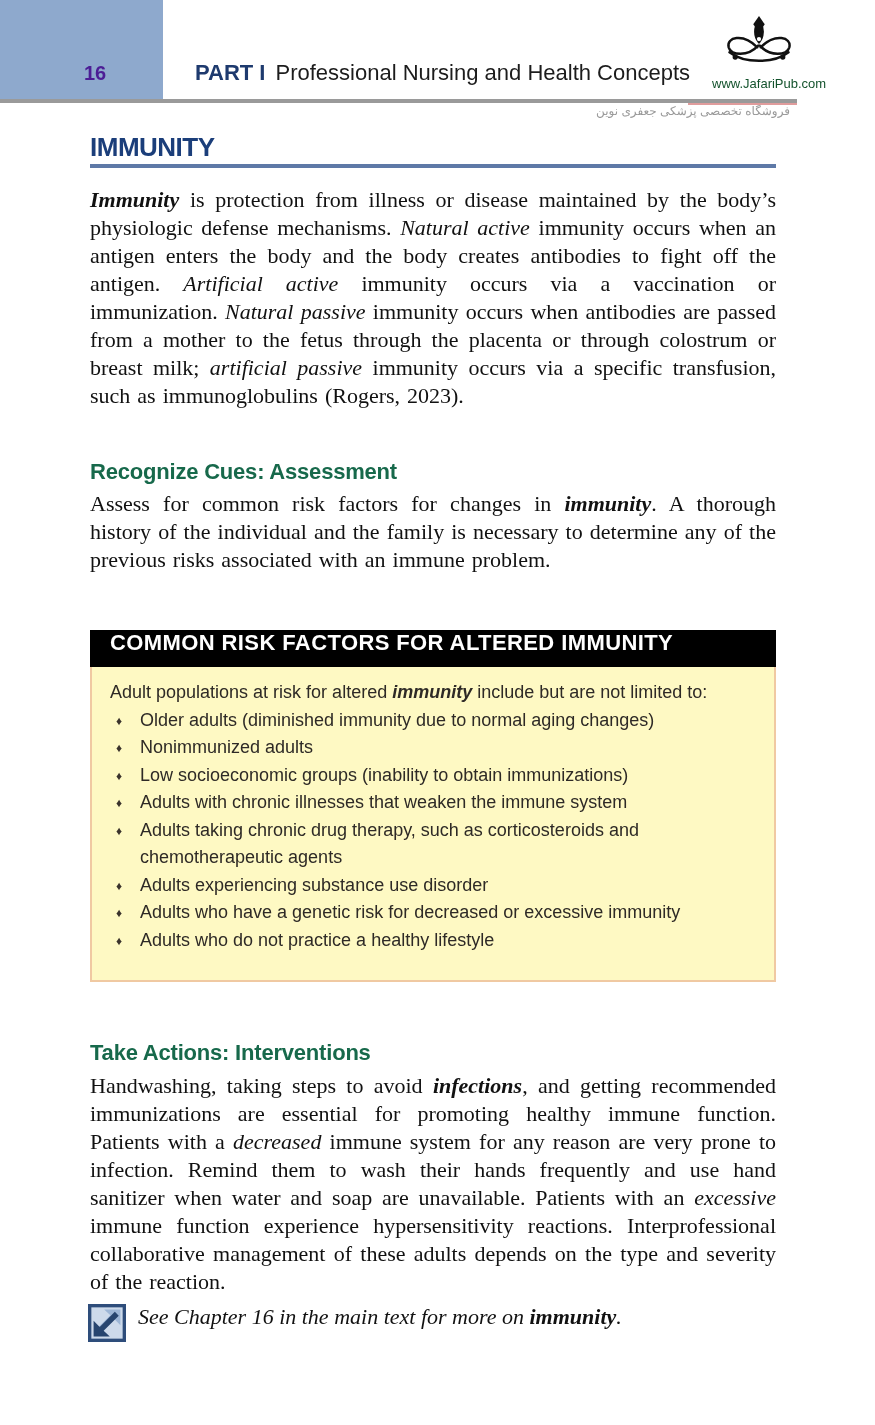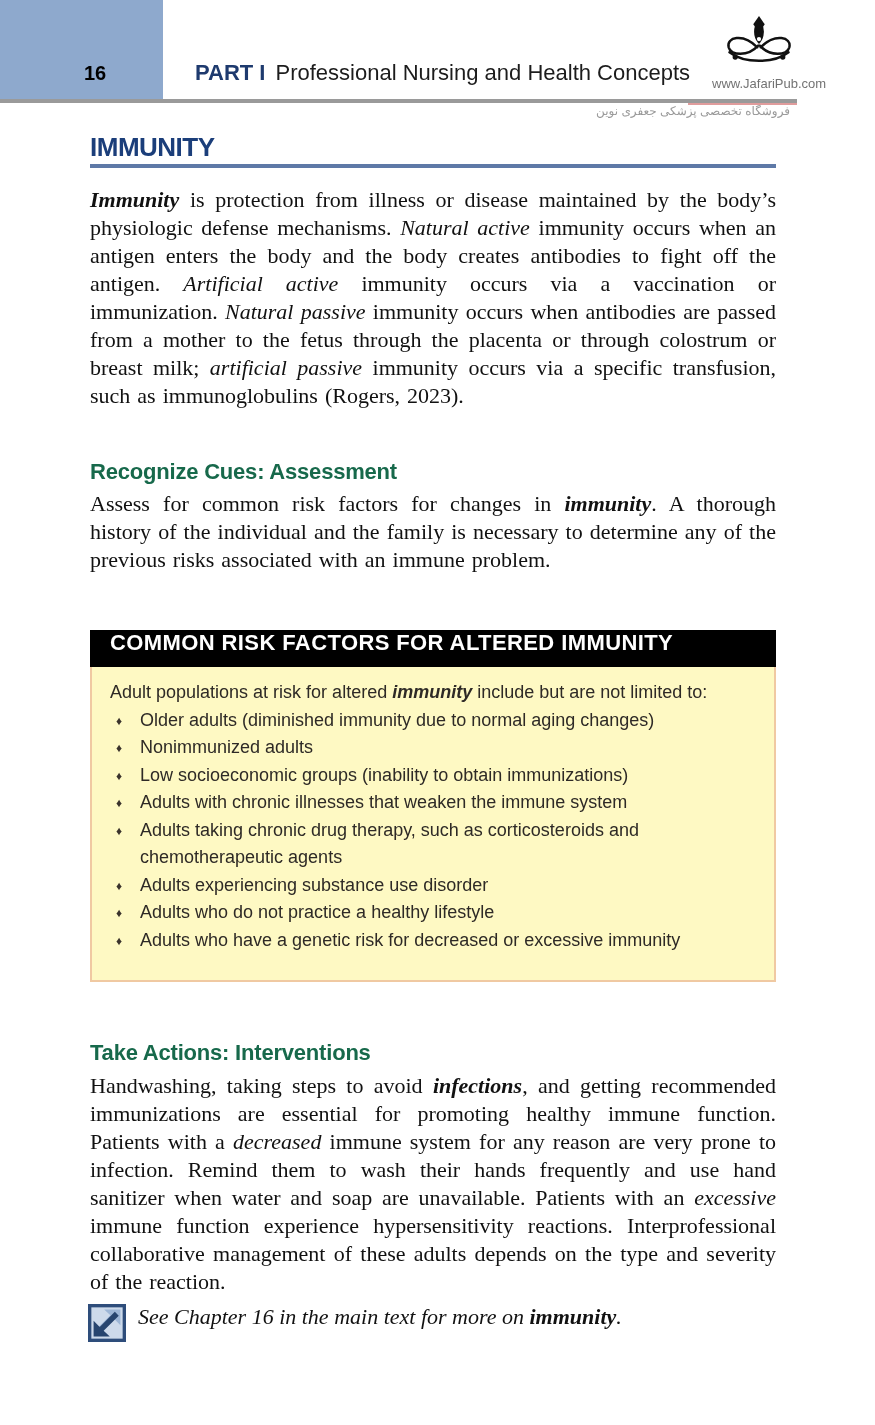--- a/index.html
+++ b/index.html
@@ -1,29 +1,29 @@
 <!DOCTYPE html>
 <html><head>
 <meta charset="utf-8">
 <style>
   html,body{margin:0;padding:0;background:#e8e8e8;}
   .page{position:relative;width:875px;height:1425px;background:#ffffff;overflow:hidden;
         font-family:"Liberation Serif",serif;color:#111;}
 
   
   .pagenum-block{position:absolute;left:0;top:0;width:163px;height:99px;background:#8ea9cd;}
-  .pagenum{position:absolute;left:84px;top:62px;color:#000000;
+  .pagenum{position:absolute;left:84px;top:62px;color:#4c1d95;
            font:bold 20px "Liberation Sans",sans-serif;}
   .part-line{position:absolute;left:195px;top:60px;white-space:nowrap;
              font-family:"Liberation Sans",sans-serif;font-size:22px;}
   .part-label{font-weight:bold;color:#1e3a6e;margin-right:10px;}
   .part-title{color:#1c1c1c;}
   .logo{position:absolute;left:718px;top:12px;width:82px;height:64px;}
   .logo-url{position:absolute;left:712px;top:76px;width:100px;text-align:center;
-            font:13px "Liberation Sans",sans-serif;color:#737373;}
+            font:13px "Liberation Sans",sans-serif;color:#14532d;}
   .logo-fa{position:absolute;right:85px;top:88px;
            font:12px "Liberation Sans",sans-serif;color:#9a9a9a;white-space:nowrap;margin-top:16px;}
   .header-rule{position:absolute;left:0;top:99px;width:797px;height:4px;background:#9a9a9a;}
   .header-rule-pink{position:absolute;left:688px;top:103px;width:109px;height:2px;background:#e09c9c;}
 
   
   .article-title{position:absolute;left:90px;top:132px;margin:0;
                  font:bold 26px "Liberation Sans",sans-serif;color:#1b3e7a;letter-spacing:-0.5px;}
   .title-rule{position:absolute;left:90px;top:164px;width:686px;height:4px;background:#5e79a7;}
 
@@ -107,22 +107,22 @@
       <div class="risk-header">COMMON RISK FACTORS FOR ALTERED IMMUNITY</div>
       <div class="risk-body">
         <p class="risk-intro"><span>Adult populations at risk for altered </span><span class="r-bi">immunity</span><span> include but are not limited to:</span></p>
         <ul class="risk-list">
           <li>Older adults (diminished immunity due to normal aging changes)</li>
           <li>Nonimmunized adults</li>
           <li>Low socioeconomic groups (inability to obtain immunizations)</li>
           <li>Adults with chronic illnesses that weaken the immune system</li>
           <li>Adults taking chronic drug therapy, such as corticosteroids and chemotherapeutic agents</li>
           <li>Adults experiencing substance use disorder</li>
+          <li>Adults who have a genetic risk for decreased or excessive immunity</li>
           <li>Adults who do not practice a healthy lifestyle</li>
-          <li>Adults who have a genetic risk for decreased or excessive immunity</li>
         </ul>
       </div>
     </section>
 
     <h2 class="green-head actions-head">Take Actions: Interventions</h2>
     <p class="serif just actions-para"><span>Handwashing, taking steps to avoid </span><span class="r-bi">infections</span><span>, and getting recommended immunizations are essential for promoting healthy immune function. Patients with a </span><span class="r-i">decreased</span><span> immune system for any reason are very prone to infection. Remind them to wash their hands frequently and use hand sanitizer when water and soap are unavailable. Patients with an </span><span class="r-i">excessive</span><span> immune function experience hypersensitivity reactions. Interprofessional collaborative management of these adults depends on the type and severity of the reaction.</span></p>
 
     <div class="crossref">
       <span class="crossref-icon">
         <svg viewBox="0 0 34 34" width="38" height="38" aria-hidden="true">

